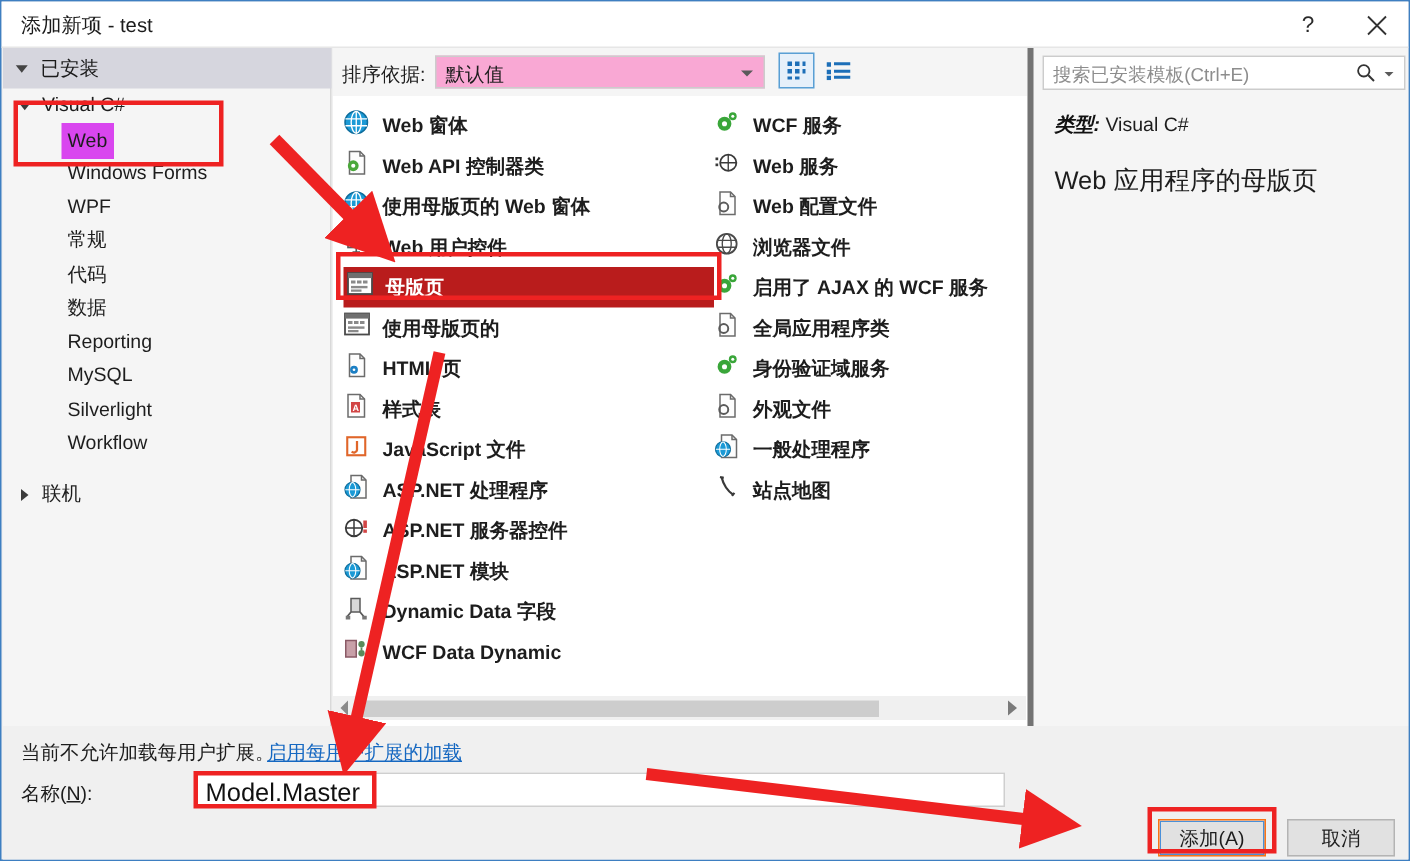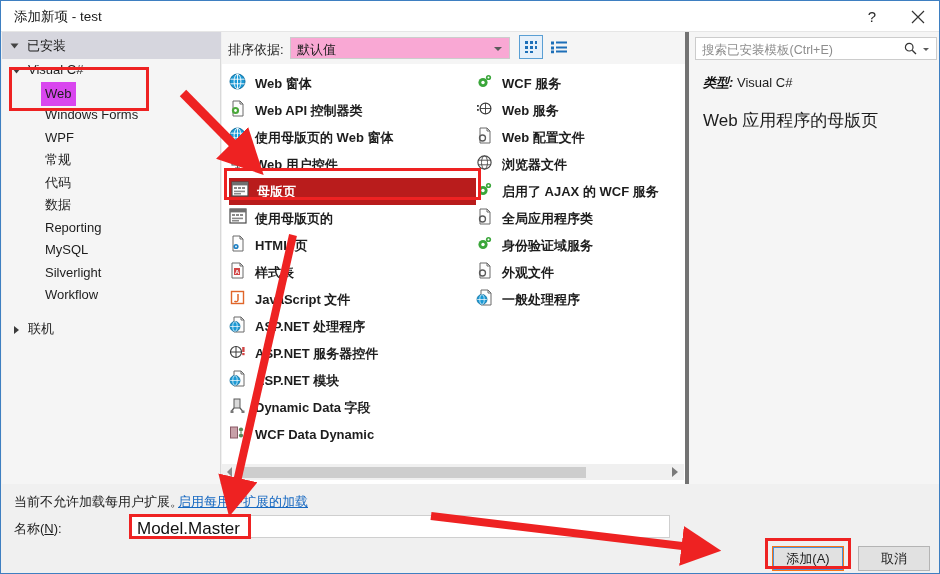--- a/index.html
+++ b/index.html
@@ -450,20 +450,29 @@
             <svg width="17" height="17" viewBox="0 0 17 17">
                 <path d="M5 1 H12 L15 4 V16 H5 Z" fill="#fdfdfd" stroke="#6b6b6b" stroke-width="1"></path>
                 <path d="M12 1 V4 H15" fill="none" stroke="#6b6b6b" stroke-width="1"></path>
                 <circle cx="6" cy="10.5" r="5" fill="#1b9ad6" stroke="#0f6d9c" stroke-width="0.8"></circle>
                 <ellipse cx="6" cy="10.5" rx="2.2" ry="4.8" fill="none" stroke="#fff" stroke-width="0.7"></ellipse>
                 <path d="M1.2 10.5 H10.8" stroke="#fff" stroke-width="0.7"></path>
               </svg>
           </span>
           <span class="tl">一般处理程序</span>
         </div>
+        <div class="trow">
+          <span class="ic">
+            <svg width="17" height="17" viewBox="0 0 17 17">
+                <path d="M5 2 C5 2 6 6 8 9 C10 12 13 14 13 14" fill="none" stroke="#3a3a3a" stroke-width="1.5"></path>
+                <path d="M4 2 L6.5 2.6 M12 14.6 L13.6 12.6" stroke="#3a3a3a" stroke-width="1.5"></path>
+              </svg>
+          </span>
+          <span class="tl">站点地图</span>
+        </div>
       </div>
     </div>
   </div>
 
   <div class="hscrollbar">
     <span class="hs-arrow hs-left"></span>
     <div class="track">
       <div class="thumb"></div>
     </div>
     <span class="hs-arrow hs-right"></span>

